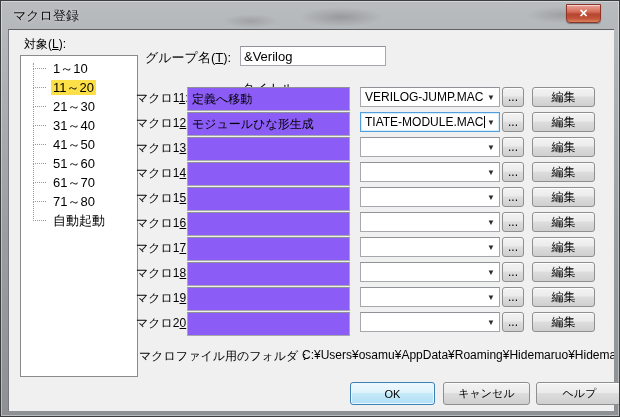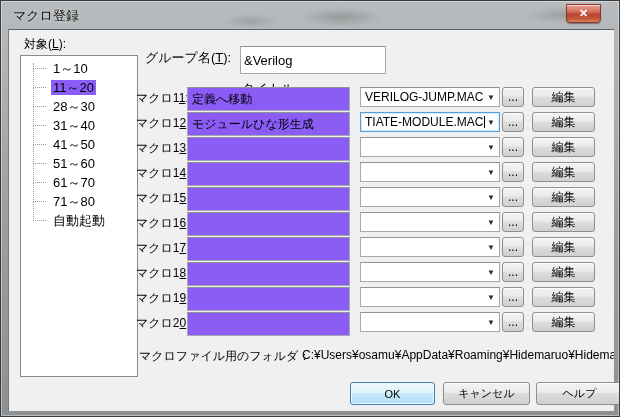--- a/index.html
+++ b/index.html
@@ -41,25 +41,25 @@
     background:#fff;border:1px solid #898c8f;padding:3px 0 4px 6px;overflow:hidden;
   }
   .tree-item{position:relative;height:19px;line-height:19px;padding-left:24px;
     font-size:13px;white-space:nowrap;cursor:default;}
   .tree-item::before{content:"";position:absolute;left:6px;top:9px;width:13px;
     border-top:1px dotted #9a9a9a;}
   .tree-item::after{content:"";position:absolute;left:6px;top:-9px;height:19px;
     border-left:1px dotted #9a9a9a;}
   .tree-item:first-child::after{top:4px;height:6px;}
   .tree-item .tx{padding:0 2px;}
-  .tree-item.selected .tx{background:#8b5cf6;margin-top:12px;}
+  .tree-item.selected .tx{background:#fde047;margin-top:12px;}
 
   
   .group-label{left:136px;top:19px;font-size:13px;}
-  .group-input{position:absolute;left:231px;top:16px;width:146px;height:28px;
+  .group-input{position:absolute;left:231px;top:16px;width:146px;height:20px;
     background:#fff;border:1px solid #a5a8ac;border-top-color:#8f9296;
     font-family:inherit;font-size:13px;padding:1px 3px;}
 
   
   .col-head{position:absolute;top:42px;font-size:13px;}
   .col-head.title{left:178px;width:162px;text-align:center;margin-top:8px;}
   .col-head.file{left:371px;}
 
   
   .mrow{position:absolute;left:0;height:22px;width:100%;}
@@ -107,21 +107,21 @@
     <button class="close-btn"><span>✕</span></button>
   </div>
 
   <div class="client">
 
     <span class="label" style="left:15px;top:6px;">対象(<u>L</u>):</span>
 
     <div class="listbox">
         <div class="tree-item"><span class="tx">1～10</span></div>
         <div class="tree-item selected"><span class="tx">11～20</span></div>
-        <div class="tree-item"><span class="tx">28～30</span></div>
+        <div class="tree-item"><span class="tx">21～30</span></div>
         <div class="tree-item"><span class="tx">31～40</span></div>
         <div class="tree-item"><span class="tx">41～50</span></div>
         <div class="tree-item"><span class="tx">51～60</span></div>
         <div class="tree-item"><span class="tx">61～70</span></div>
         <div class="tree-item"><span class="tx">71～80</span></div>
         <div class="tree-item"><span class="tx">自動起動</span></div>
       </div>
 
     <span class="label group-label">グループ名(<u>T</u>):</span>
     <input class="group-input" value="&amp;Verilog" style="">

